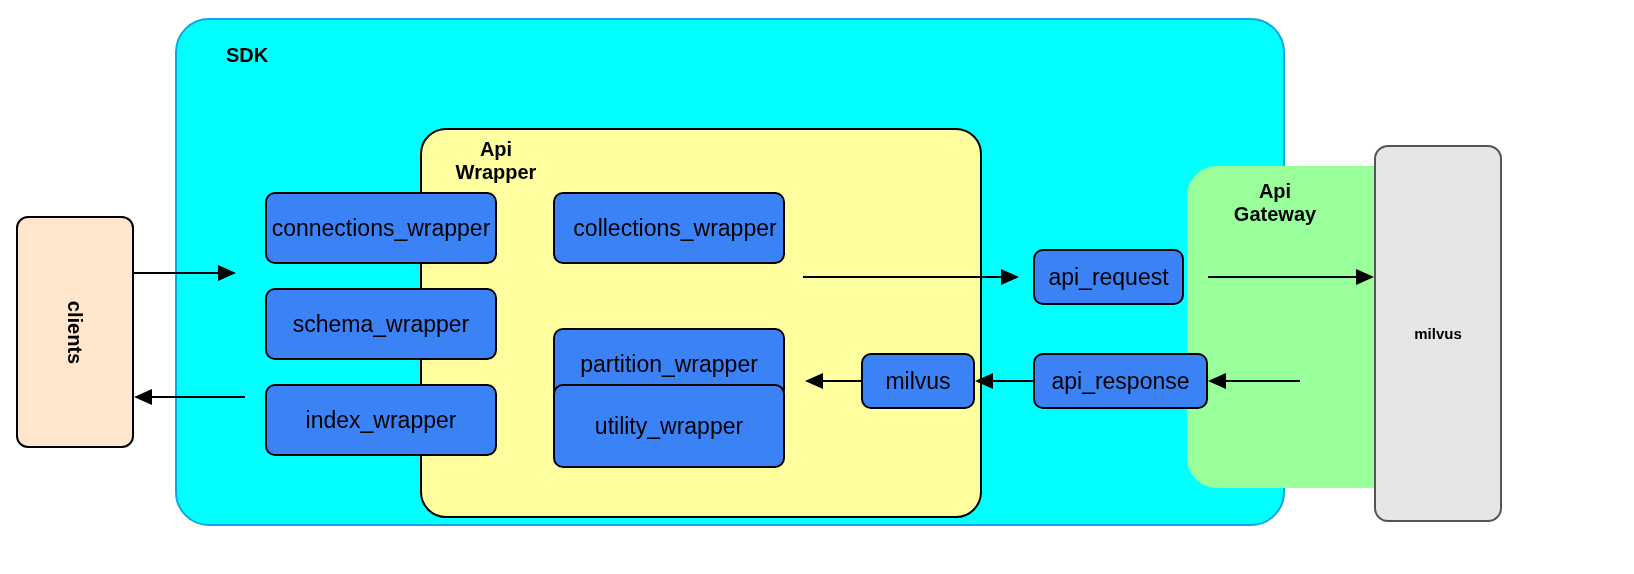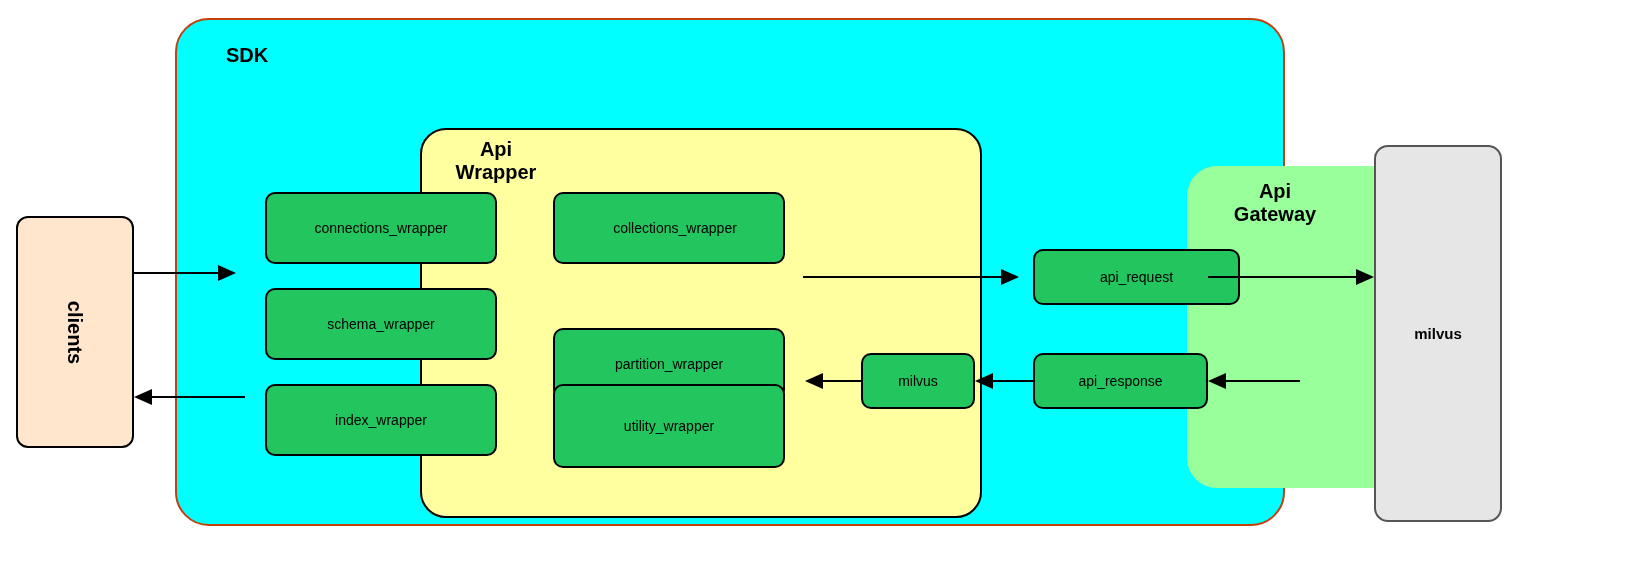--- a/index.html
+++ b/index.html
@@ -28,21 +28,21 @@
     color: #000000;
   }
 
   
   #sdk-container {
     left: 175px;
     top: 18px;
     width: 1110px;
     height: 508px;
     background: #00ffff;
-    border: 2px solid #c2410c;
+    border: 2px solid #0ea5e9;
     border-radius: 34px;
     display: block;
   }
   .container-label {
     position: absolute;
     font-weight: bold;
     font-size: 20px;
     line-height: 23px;
     color: #000000;
     white-space: pre-line;
@@ -83,35 +83,35 @@
     display: block;
   }
   #api-gateway-label {
     left: 18px;
     top: 14px;
     width: 140px;
   }
 
   
   .leafbox {
-    background: #22c55e;
+    background: #3b82f6;
     border: 2px solid #000000;
     border-radius: 10px;
-    font-size: 14px;
+    font-size: 23px;
     line-height: 22px;
   }
 
   #box-connections-wrapper { left: 265px; top: 192px;  width: 232px; height: 72px; }
   #box-schema-wrapper      { left: 265px; top: 288px;  width: 232px; height: 72px; }
   #box-index-wrapper       { left: 265px; top: 384px;  width: 232px; height: 72px; }
   #box-collections-wrapper { left: 553px; top: 192px;  width: 232px; height: 72px; padding-left: 12px; }
   #box-partition-wrapper   { left: 553px; top: 288px;  width: 232px; height: 72px; margin-top: 40px; }
   #box-utility-wrapper     { left: 553px; top: 384px;  width: 232px; height: 84px; }
 
-  #box-api-request  { left: 1033px; top: 249px; width: 207px; height: 56px; }
+  #box-api-request  { left: 1033px; top: 249px; width: 151px; height: 56px; }
   #box-api-response { left: 1033px; top: 353px; width: 175px; height: 56px; }
 
   #box-checker { left: 861px; top: 353px; width: 114px; height: 56px; }
 
   
   #box-clients {
     left: 16px;
     top: 216px;
     width: 118px;
     height: 232px;

